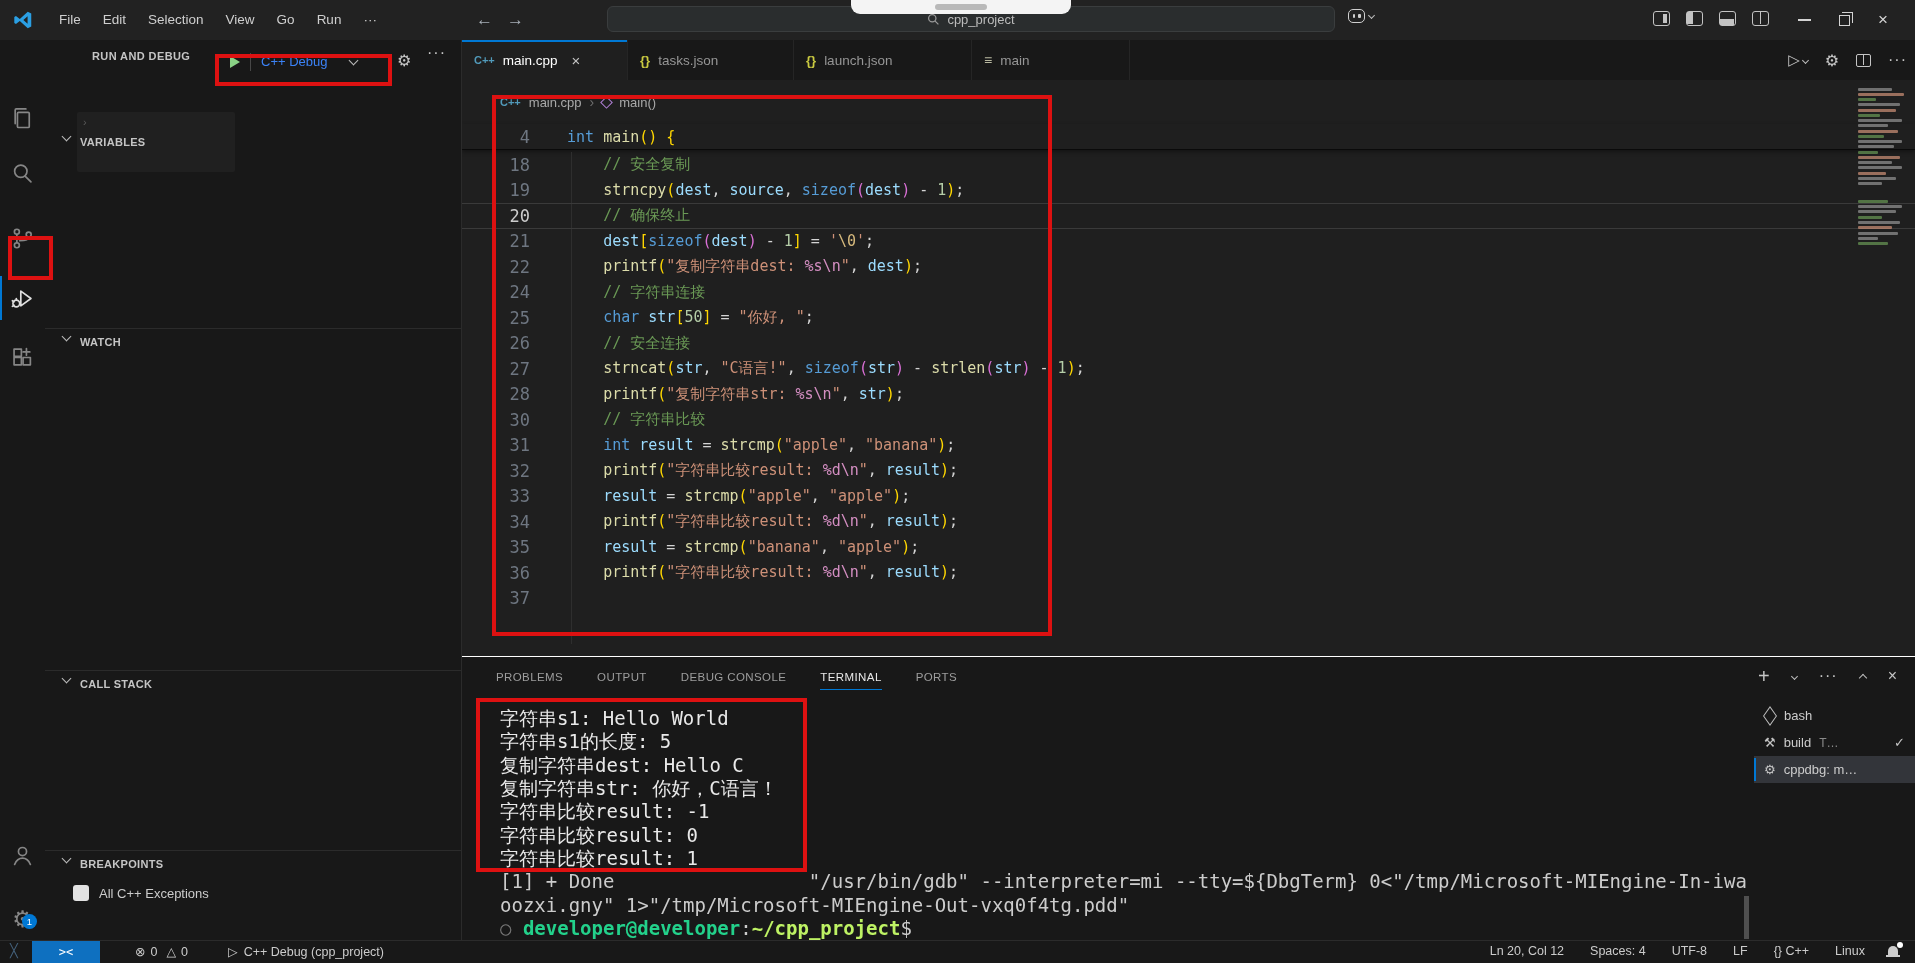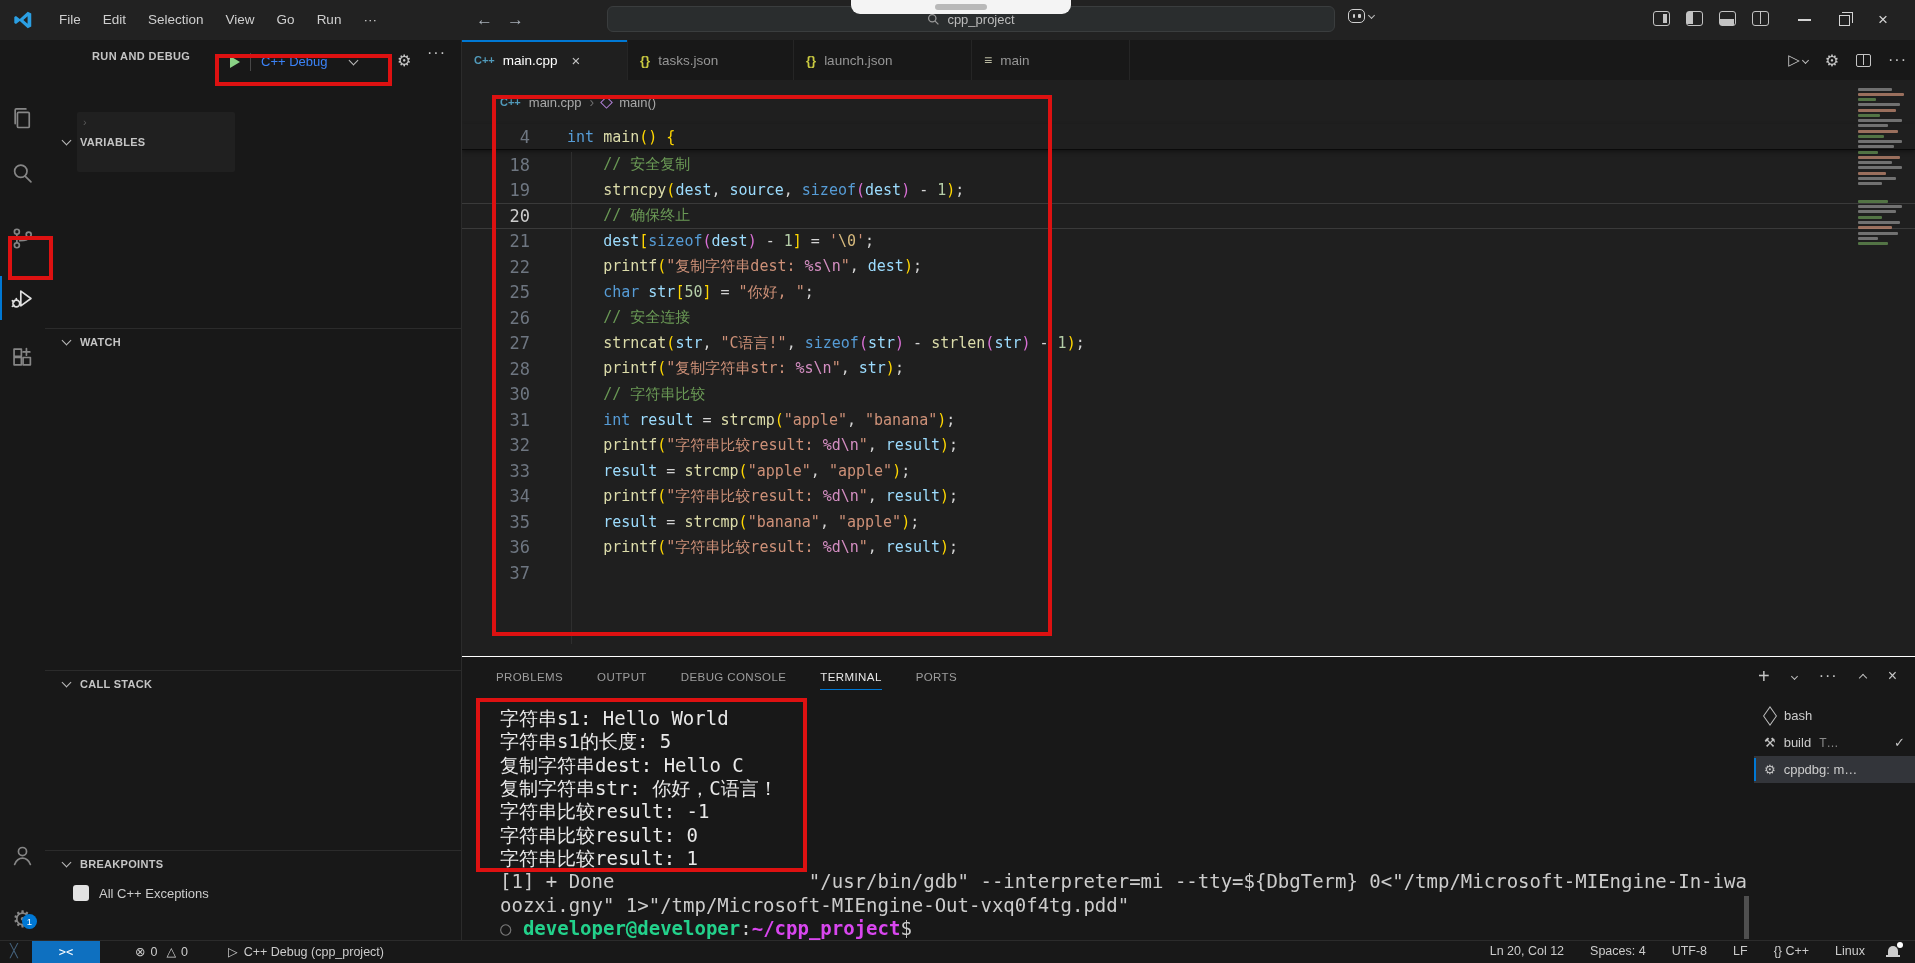--- a/index.html
+++ b/index.html
@@ -50,21 +50,21 @@
   #sidebar { left:45px; top:40px; width:417px; height:900px; background:#181818; border-right:1px solid #2b2b2b; }
   #sidebar-title { position:absolute; left:47px; top:10px; font-size:11px; font-weight:bold; color:#c5c5c5; letter-spacing:.4px;}
   #run-picker { position:absolute; left:175px; top:8px; height:27px; display:flex; align-items:center; }
   .play-tri { width:0; height:0; border-left:10px solid #89d185; border-top:6.5px solid transparent; border-bottom:6.5px solid transparent; margin:0 10px 0 10px;}
   #picker-sep { width:1px; height:18px; background:#474747; margin-right:10px;}
   #picker-label { font-size:13px; color:#3b82f6; }
   .chev { display:inline-block; width:7px; height:7px; border-right:1.6px solid #bcbcbc; border-bottom:1.6px solid #bcbcbc; transform:rotate(45deg); }
   #picker-chev { margin:-3px 0 0 22px; }
   #sidebar-gear { position:absolute; left:352px; top:11px; font-size:16px; color:#c5c5c5; font-family:"DejaVu Sans",sans-serif;}
   #sidebar-dots { position:absolute; left:382px; top:4px; font-size:16px; color:#c5c5c5; letter-spacing:1px;}
-  .section-head { position:absolute; left:18px; display:flex; align-items:center; gap:10px; font-size:11px; font-weight:bold; color:#c5c5c5; letter-spacing:.3px;}
+  .section-head { position:absolute; left:18px; display:flex; align-items:flex-start; gap:10px; font-size:11px; font-weight:bold; color:#c5c5c5; letter-spacing:.3px;}
   .section-head .chev { margin-top:-3px; }
   .sect-divider { position:absolute; left:0; width:417px; height:1px; background:#2b2b2b; }
   #ghost-box { position:absolute; left:32px; top:72px; width:158px; height:60px; background:rgba(255,255,255,0.035); border-radius:2px; color:#5a5a5a; font-size:11px; padding:4px 6px;}
   #bp-row { position:absolute; left:28px; top:845px; display:flex; align-items:center; gap:10px; }
   #bp-checkbox { width:16px; height:16px; background:#e2e2e2; border-radius:3px; }
   #bp-label { font-size:13px; color:#cccccc; }
 
   
   #tabstrip { left:462px; top:40px; width:1453px; height:40px; background:#181818; display:flex; }
   .tab { height:40px; display:flex; align-items:center; padding:0 12px; gap:8px; font-size:13.5px;
@@ -104,21 +104,21 @@
   #panel-tabs { position:absolute; left:34px; top:0; height:40px; display:flex; gap:34px; align-items:center; }
   .ptab { font-size:11.5px; letter-spacing:.4px; color:#9d9d9d; height:40px; display:flex; align-items:center; position:relative; }
   .ptab.active { color:#e7e7e7; }
   .ptab.active::after { content:""; position:absolute; left:0; right:0; bottom:7px; height:1.5px; background:#0078d4; }
   #panel-actions { position:absolute; right:18px; top:0; height:38px; display:flex; align-items:center; gap:22px; color:#c5c5c5; }
   .chev-up { transform:rotate(-135deg); margin-top:3px; }
   #terminal-out { position:absolute; left:38px; top:50px; width:1246px; font-family:"DejaVu Sans Mono", monospace;
     font-size:19px; line-height:23.33px; white-space:pre; color:#cccccc; overflow:hidden; }
   .t-cn { color:#e9e9e9; }
   .t-user { color:#23d18b; font-weight:bold; }
-  .t-path { color:#d946ef; font-weight:bold; }
+  .t-path { color:#bef264; font-weight:bold; }
   .t-mark { color:#767676; }
   #term-scrollbar { position:absolute; left:1282px; top:239px; width:5px; height:43px; background:#4f4f4f; }
   #term-list { position:absolute; left:1292px; top:45px; width:161px; }
   .term-row { height:27px; display:flex; align-items:center; gap:8px; font-size:13px; color:#cccccc; padding-left:10px; position:relative;}
   .term-row.selected { background:#33353a; }
   .term-row.selected::before { content:""; position:absolute; left:0; top:2px; bottom:2px; width:2px; background:#0078d4; }
   .trow-extra { color:#8a8a8a; font-size:12px; }
   .trow-check { margin-left:auto; margin-right:10px; color:#c5c5c5; }
   .cube-icon { width:12px; height:12px; border:1.4px solid #bdbdbd; transform:rotate(45deg) skew(10deg,10deg); }
   .tool-icon, .dbg-gear { font-family:"DejaVu Sans",sans-serif; font-size:13px; color:#c5c5c5; }
@@ -334,20 +334,24 @@
           <div class="gutter">20</div>
           <div class="code-text"><span class="tk-p">    </span><span class="tk-c">// 确保终止</span></div>
         </div>
         <div class="code-row">
           <div class="gutter">21</div>
           <div class="code-text"><span class="tk-p">    </span><span class="tk-v">dest</span><span class="tk-b1">[</span><span class="tk-k">sizeof</span><span class="tk-b2">(</span><span class="tk-v">dest</span><span class="tk-b2">)</span><span class="tk-p"> - </span><span class="tk-n">1</span><span class="tk-b1">]</span><span class="tk-p"> = </span><span class="tk-s">'</span><span class="tk-e">\0</span><span class="tk-s">'</span><span class="tk-p">;</span></div>
         </div>
         <div class="code-row">
           <div class="gutter">22</div>
           <div class="code-text"><span class="tk-p">    </span><span class="tk-f">printf</span><span class="tk-b1">(</span><span class="tk-s">"复制字符串dest: </span><span class="tk-m">%s\n</span><span class="tk-s">"</span><span class="tk-p">, </span><span class="tk-v">dest</span><span class="tk-b1">)</span><span class="tk-p">;</span></div>
+        </div>
+        <div class="code-row">
+          <div class="gutter">24</div>
+          <div class="code-text"><span class="tk-p">    </span><span class="tk-c">// 字符串连接</span></div>
         </div>
         <div class="code-row">
           <div class="gutter">25</div>
           <div class="code-text"><span class="tk-p">    </span><span class="tk-k">char</span><span class="tk-p"> </span><span class="tk-v">str</span><span class="tk-b1">[</span><span class="tk-n">50</span><span class="tk-b1">]</span><span class="tk-p"> = </span><span class="tk-s">"你好, "</span><span class="tk-p">;</span></div>
         </div>
         <div class="code-row">
           <div class="gutter">26</div>
           <div class="code-text"><span class="tk-p">    </span><span class="tk-c">// 安全连接</span></div>
         </div>
         <div class="code-row">

